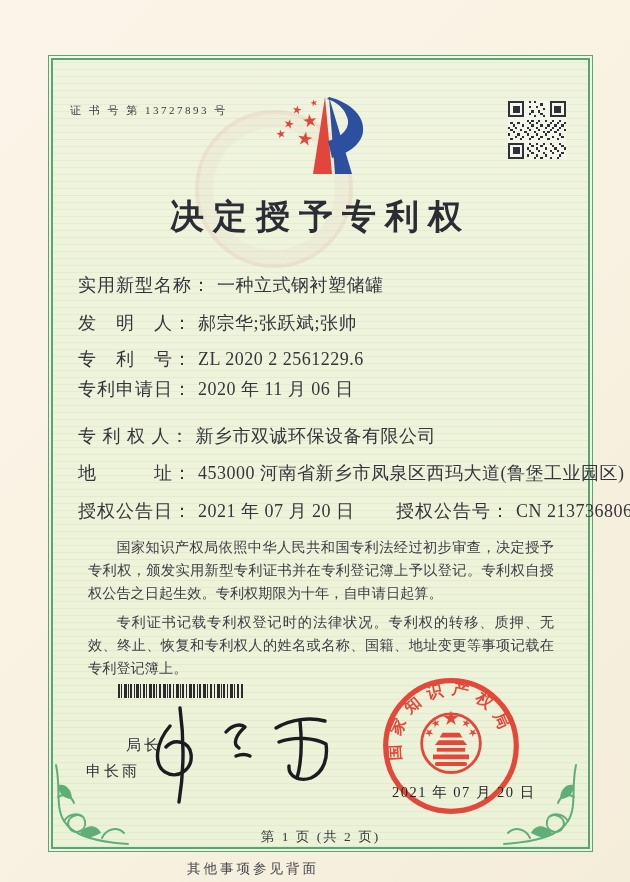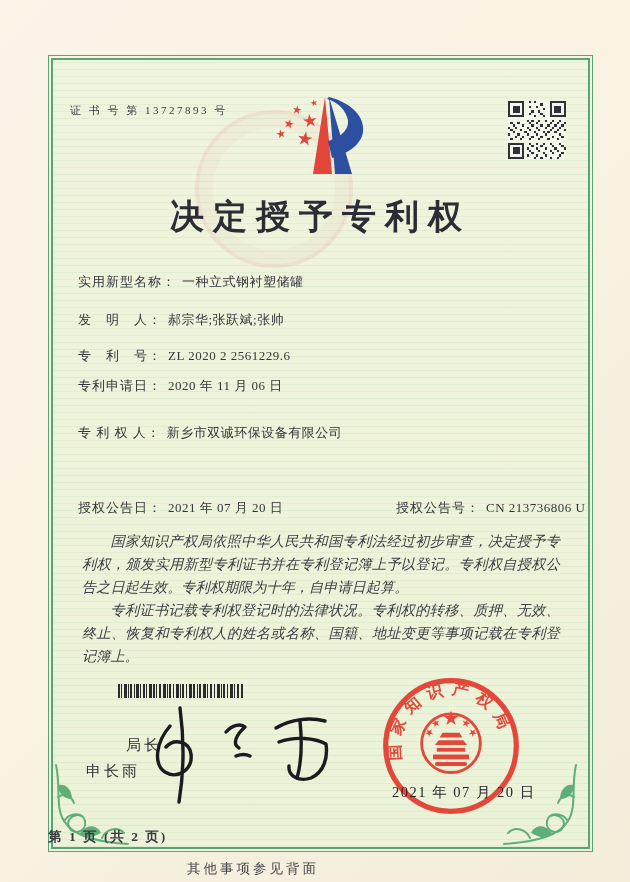--- a/index.html
+++ b/index.html
@@ -17,37 +17,37 @@
   .content{position:absolute;inset:0;z-index:3;}
   
   .watermark{position:absolute;left:195px;top:110px;width:150px;height:150px;border-radius:50%;
          border:4px solid rgba(214,120,118,.14);z-index:2;
          box-shadow:inset 0 0 0 14px rgba(214,120,118,.05);}
   .cert-no{position:absolute;left:70px;top:103px;font-size:11px;letter-spacing:2.5px;color:#3a3a40;}
   .logo{position:absolute;left:268px;top:94px;width:98px;height:84px;}
   .qr{position:absolute;left:508px;top:101px;width:58px;height:58px;}
   .title{position:absolute;left:48px;top:194px;width:545px;text-align:center;
          font-size:34px;font-weight:bold;letter-spacing:9px;color:#2c2c35;}
-  .field{position:absolute;left:78px;font-size:13px;color:#35353b;letter-spacing:.5px;white-space:nowrap;}
+  .field{position:absolute;left:78px;font-size:18px;color:#35353b;letter-spacing:.5px;white-space:nowrap;}
   .field .lbl{letter-spacing:1px;}
   .field .val{margin-left:6px;}
   .grant2{position:absolute;left:318px;top:0;}
   .paras{position:absolute;left:82px;top:530px;width:478px;font-size:14.2px;line-height:23px;
          text-align:justify;color:#3c3c44;}
-  .paras p{margin:0;text-indent:2em;font-style:italic;}
+  .paras p{margin:6px;text-indent:2em;}
   .barcode{position:absolute;left:118px;top:684px;width:126px;height:14px;}
   .signer-role{position:absolute;left:86px;top:736px;font-size:15px;letter-spacing:3px;color:#2f2f35;
          font-family:Liberation Mono, monospace;margin-left:40px;}
   .signer-name{position:absolute;left:86px;top:762px;font-size:15px;letter-spacing:3px;color:#2f2f35;
          font-family:"Liberation Sans","DejaVu Sans",sans-serif;}
   .signature{position:absolute;left:138px;top:696px;width:212px;height:114px;}
   .seal{position:absolute;left:380px;top:675px;width:142px;height:142px;opacity:.93;mix-blend-mode:multiply;}
   .seal-date{position:absolute;left:392px;top:783px;font-size:14.5px;letter-spacing:1.5px;color:#26262b;z-index:4;}
-  .footer-page{position:absolute;left:48px;top:828px;width:545px;
-         font-size:13.5px;letter-spacing:2px;color:#3a3a40;font-weight:bold;}
+  .footer-page{position:absolute;left:48px;top:828px;width:545px;text-align:center;
+         font-size:13.5px;letter-spacing:2px;color:#3a3a40;}
   .back-note{position:absolute;left:0;top:860px;width:506px;text-align:center;
          font-size:13.5px;letter-spacing:3px;color:#45454b;}
   .orn{position:absolute;width:80px;height:86px;z-index:2;}
   .orn-l{left:50px;top:763px;}
   .orn-r{left:502px;top:763px;transform:scaleX(-1);}
 </style>
 </head>
 <body>
 
 <div class="page">
@@ -151,20 +151,23 @@
       <span class="lbl">发　明　人：</span><span class="val">郝宗华;张跃斌;张帅</span>
     </div>
     <div class="field" style="top:347px">
       <span class="lbl">专　利　号：</span><span class="val">ZL 2020 2 2561229.6</span>
     </div>
     <div class="field" style="top:377px">
       <span class="lbl">专利申请日：</span><span class="val">2020 年 11 月 06 日</span>
     </div>
     <div class="field" style="top:424px">
       <span class="lbl">专 利 权 人：</span><span class="val">新乡市双诚环保设备有限公司</span>
+    </div>
+    <div class="field" style="top:461px">
+      <span class="lbl">地　　　址：</span><span class="val">453000 河南省新乡市凤泉区西玛大道(鲁堡工业园区)</span>
     </div>
     <div class="field" style="top:499px">
       <span class="lbl">授权公告日：</span><span class="val">2021 年 07 月 20 日</span>
       <span class="grant2">
         <span class="lbl">授权公告号：</span><span class="val">CN 213736806 U</span>
       </span>
     </div>
 
     <div class="paras">
       <p>国家知识产权局依照中华人民共和国专利法经过初步审查，决定授予专利权，颁发实用新型专利证书并在专利登记簿上予以登记。专利权自授权公告之日起生效。专利权期限为十年，自申请日起算。</p>

